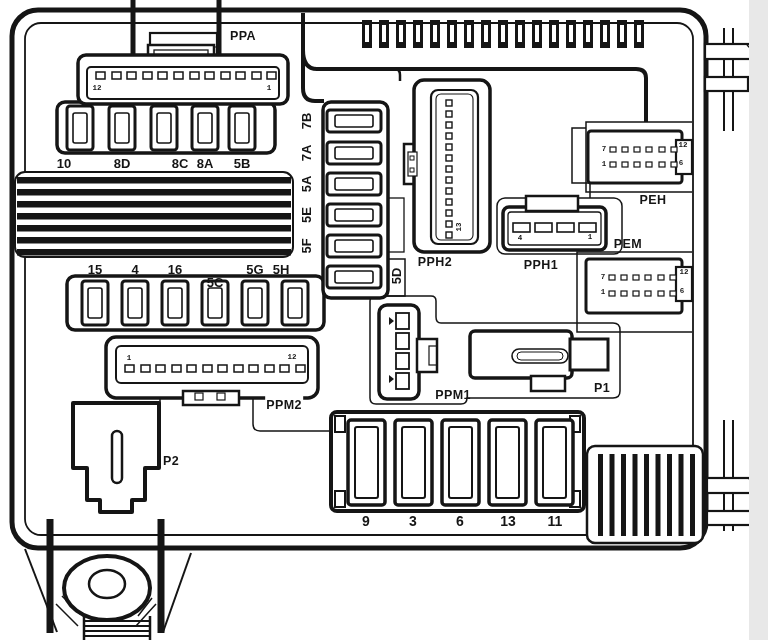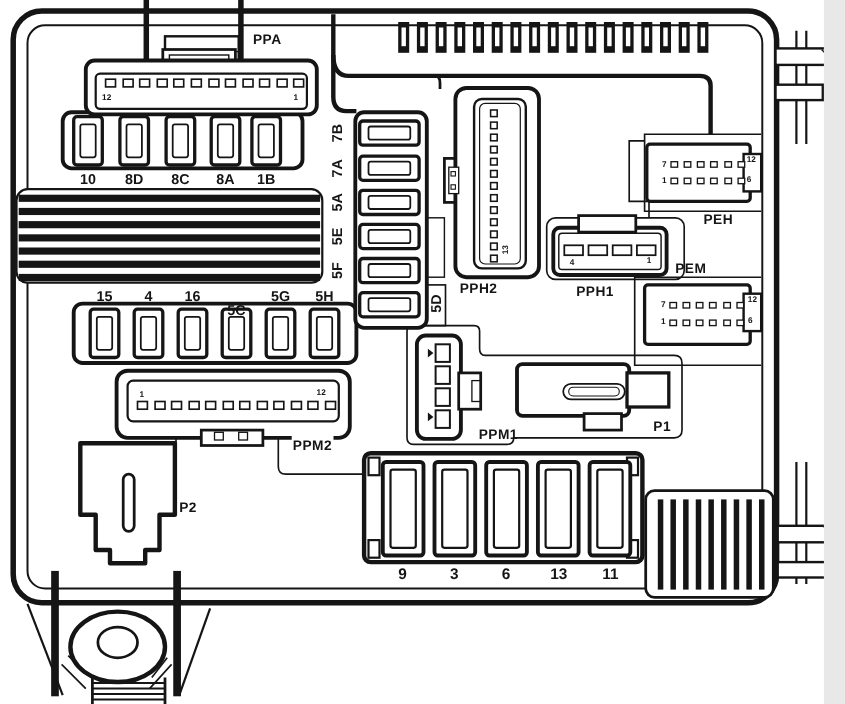--- a/index.html
+++ b/index.html
@@ -8,21 +8,21 @@
     font-family:"Liberation Sans",sans-serif;overflow:hidden;
   }
   .stage svg{position:absolute;left:0;top:0;}
   .t{
     position:absolute;transform:translate(-50%,-50%);
     color:#151515;white-space:nowrap;user-select:none;
   }
   .lbl{font-weight:bold;font-size:12.5px;letter-spacing:.4px;}
   .num{font-weight:bold;font-size:13px;}
   .num-lg{font-weight:bold;font-size:14px;}
-  .pin{font-weight:bold;font-size:7.5px;}
+  .pin{font-weight:bold;font-size:7.5px;font-family:Liberation Mono, monospace;}
   .rot{transform:translate(-50%,-50%) rotate(-90deg);}
   .bgw{background:#fff;padding:11px 1px;}
 </style>
 </head>
 <body>
 
 <div class="stage">
 
 <svg width="768" height="640" viewBox="0 0 768 640">
   <defs>
@@ -335,32 +335,32 @@
 <span class="t lbl" style="left:243px;top:36px">PPA</span>
 <span class="t lbl" style="left:435px;top:262px">PPH2</span>
 <span class="t lbl" style="left:541px;top:265px">PPH1</span>
 <span class="t lbl" style="left:653px;top:200px">PEH</span>
 <span class="t lbl" style="left:628px;top:244px">PEM</span>
 <span class="t lbl" style="left:453px;top:395px">PPM1</span>
 <span class="t lbl bgw" style="left:284px;top:405px">PPM2</span>
 <span class="t lbl" style="left:602px;top:388px">P1</span>
 <span class="t lbl" style="left:171px;top:461px">P2</span>
 
-<span class="t num" style="left:80px;top:163px">10</span>
+<span class="t num" style="left:64px;top:163px">10</span>
 <span class="t num" style="left:122px;top:163px">8D</span>
-<span class="t num" style="left:164px;top:163px">8C</span>
+<span class="t num" style="left:180px;top:163px">8C</span>
 <span class="t num" style="left:205px;top:163px">8A</span>
-<span class="t num" style="left:242px;top:163px">1B</span>
+<span class="t num" style="left:242px;top:163px">5B</span>
 
 <span class="t num" style="left:95px;top:269px">15</span>
 <span class="t num" style="left:135px;top:269px">4</span>
 <span class="t num" style="left:175px;top:269px">16</span>
 <span class="t num" style="left:215px;top:282px">5C</span>
 <span class="t num" style="left:255px;top:269px">5G</span>
-<span class="t num" style="left:295px;top:269px">5H</span>
+<span class="t num" style="left:281px;top:269px">5H</span>
 
 <span class="t num rot" style="left:306px;top:121px">7B</span>
 <span class="t num rot" style="left:306px;top:153px">7A</span>
 <span class="t num rot" style="left:306px;top:184px">5A</span>
 <span class="t num rot" style="left:306px;top:215px">5E</span>
 <span class="t num rot" style="left:306px;top:246px">5F</span>
 <span class="t num rot" style="left:396px;top:276px">5D</span>
 
 <span class="t num-lg" style="left:366px;top:521px">9</span>
 <span class="t num-lg" style="left:413px;top:521px">3</span>

